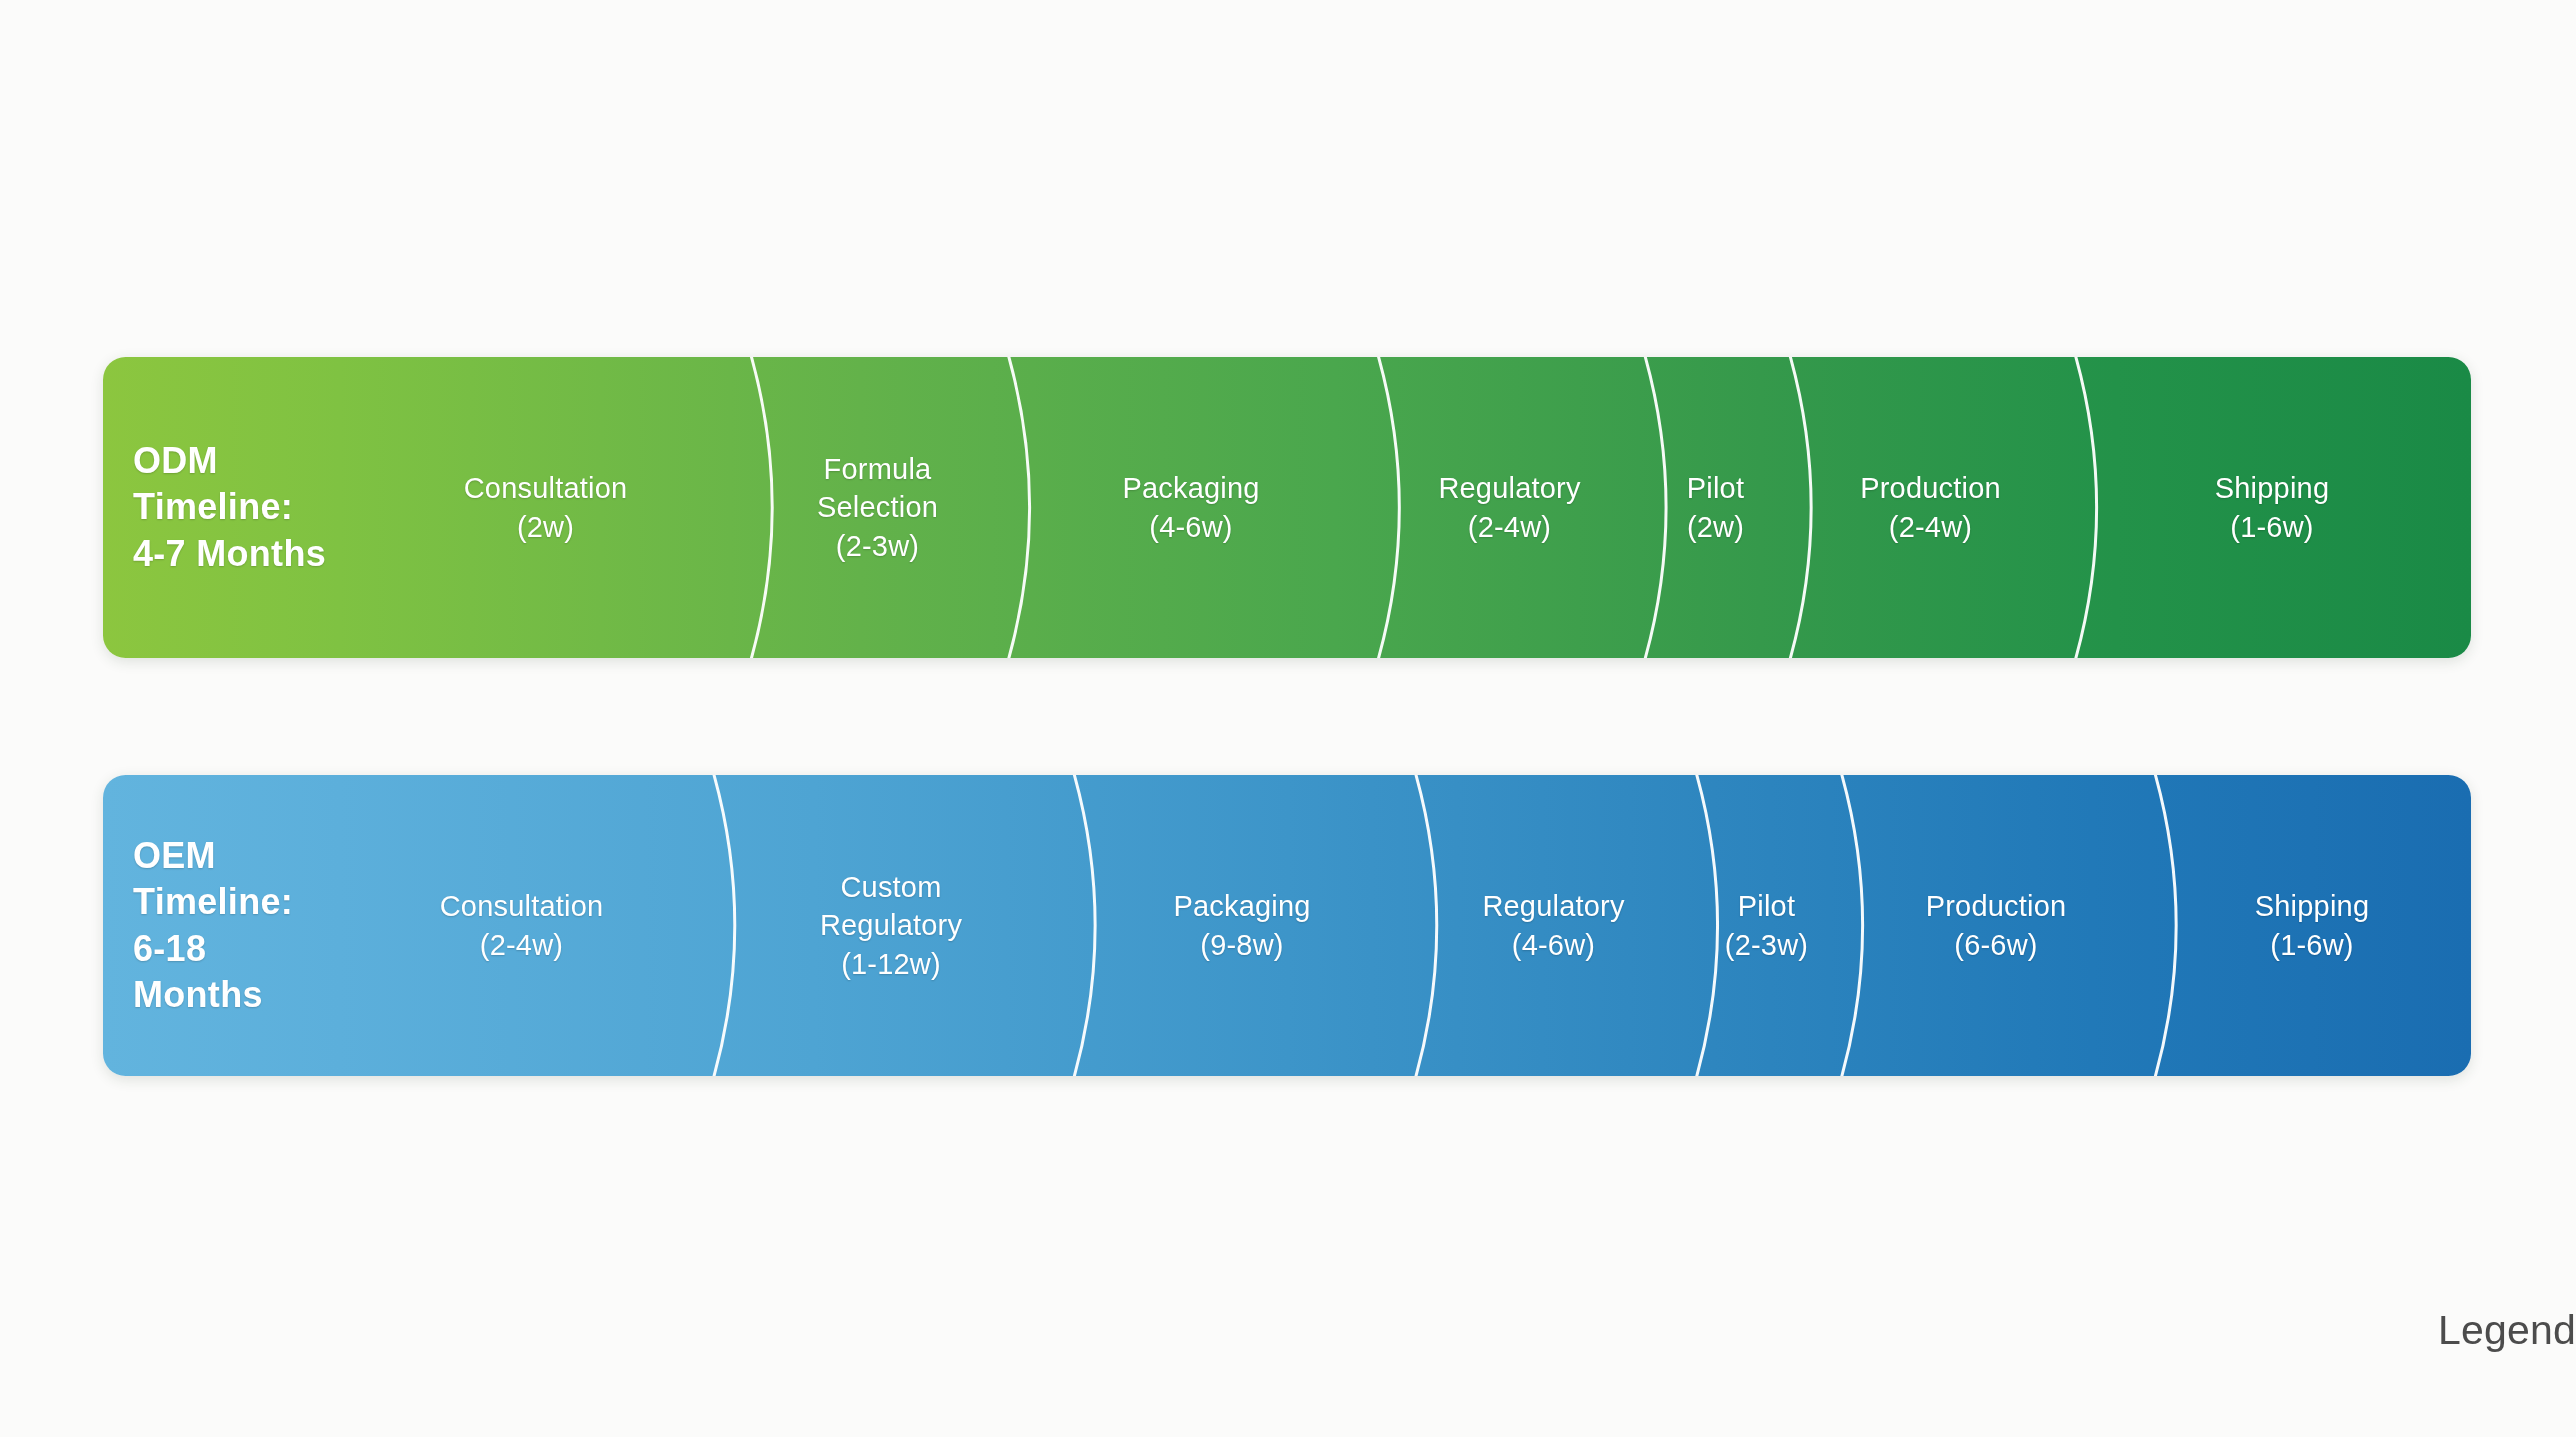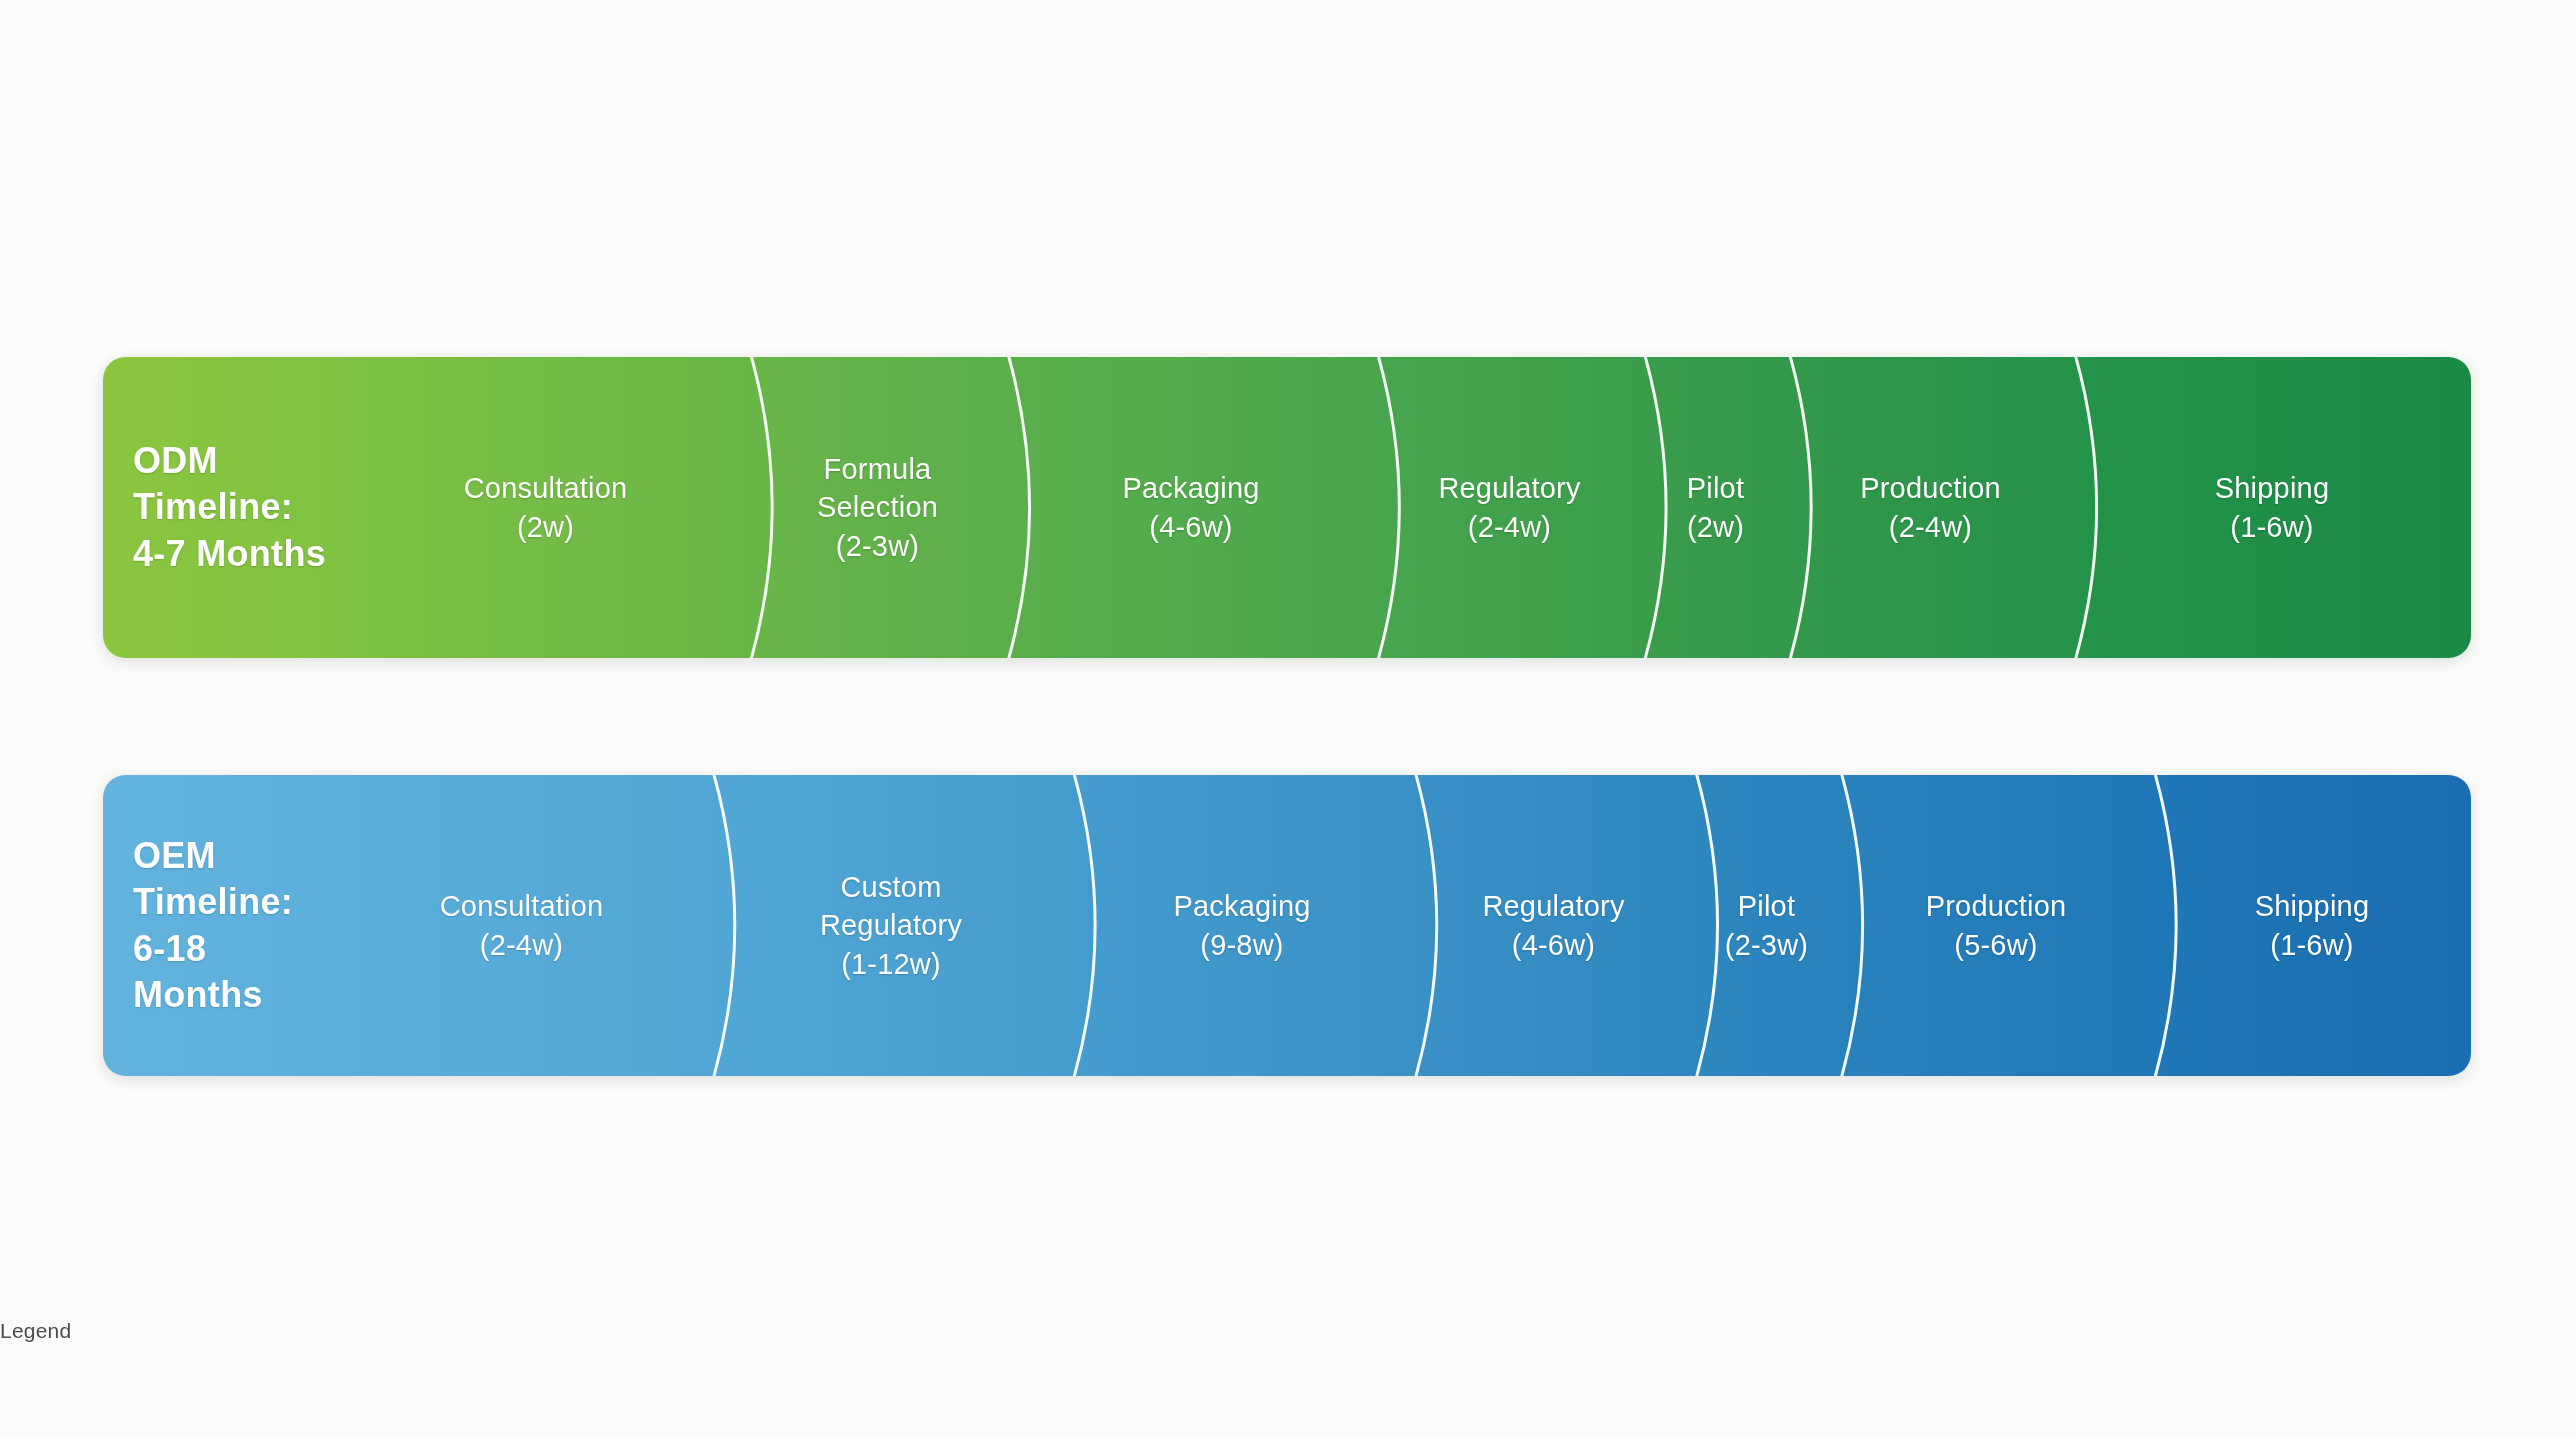--- a/index.html
+++ b/index.html
@@ -115,25 +115,24 @@
     letter-spacing: 0.3px;
   }
   .seg.title .title-text { white-space: pre-line; }
 
   
   .legend {
     position: absolute;
     left: 0;
     right: 0;
     top: 1307px;
-    text-align: left;
-    font-size: 21px;
+    text-align: right;
+    font-size: 41px;
     color: #4c4c4c;
     letter-spacing: 0.2px;
-    margin-top: 12px;
   }
 </style>
 </head>
 <body>
 
 <div class="stage">
 
   <div class="bar odm">
     <div class="bar-fill"></div>
 
@@ -221,21 +220,21 @@
       <div class="seg" style="width:281px">
         <span class="seg-name">Regulatory</span>
         <span class="seg-dur">(4-6w)</span>
       </div>
       <div class="seg" style="width:145px">
         <span class="seg-name">Pilot</span>
         <span class="seg-dur">(2-3w)</span>
       </div>
       <div class="seg" style="width:314px">
         <span class="seg-name">Production</span>
-        <span class="seg-dur">(5-6w)</span>
+        <span class="seg-dur">(6-6w)</span>
       </div>
       <div class="seg" style="flex:1">
         <span class="seg-name">Shipping</span>
         <span class="seg-dur">(1-6w)</span>
       </div>
     </div>
   </div>
 
   <div class="legend">Legend</div>
 

